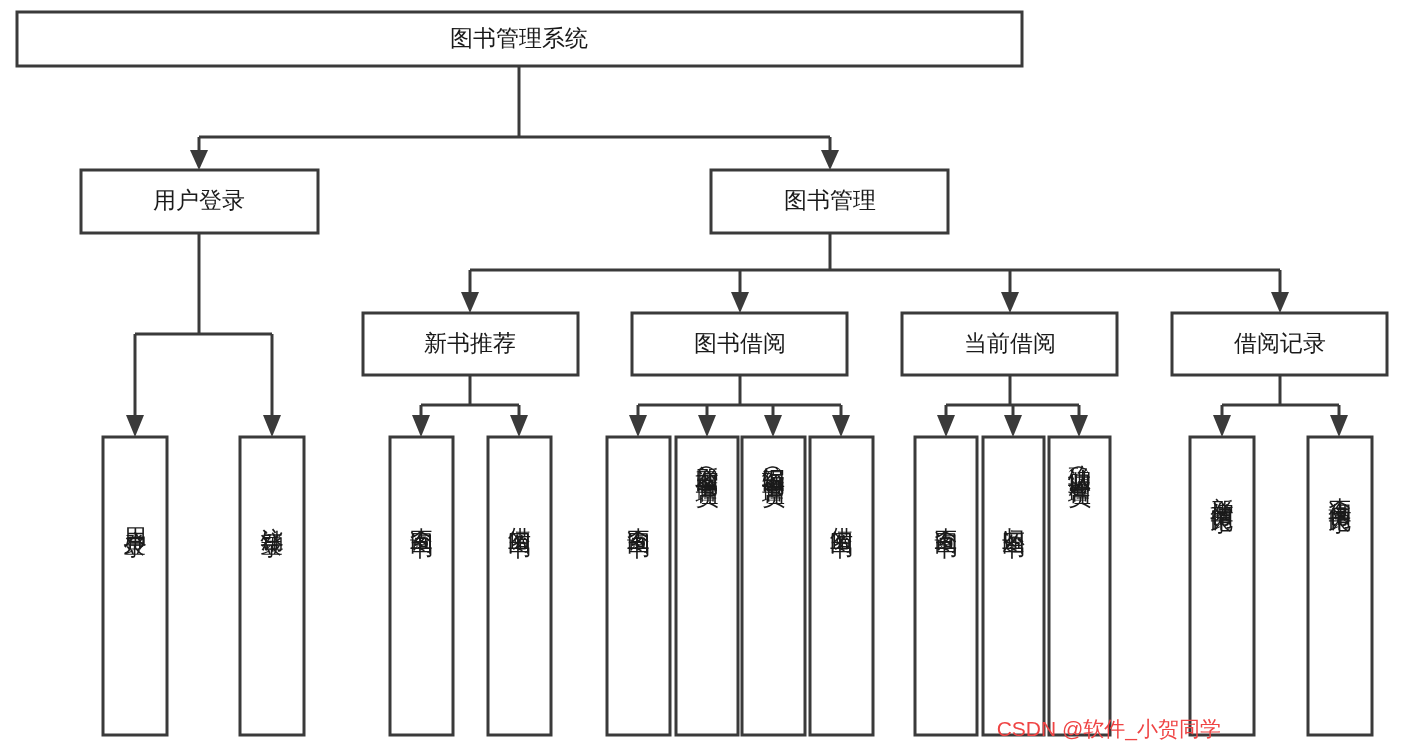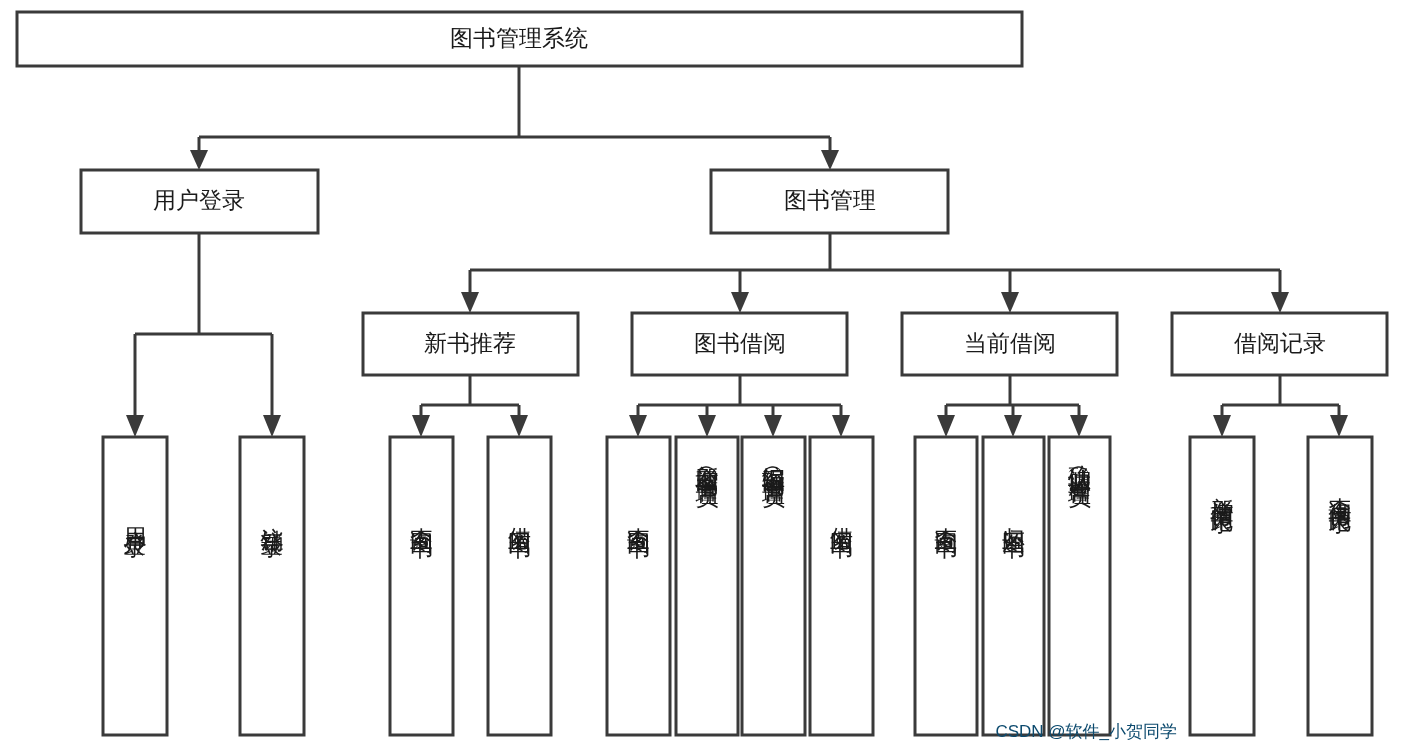--- a/index.html
+++ b/index.html
@@ -11,20 +11,21 @@
     width: 1405px;
     height: 747px;
     font-family: "Liberation Sans", "DejaVu Sans", sans-serif;
     overflow: hidden;
     position: relative;
   }
   #diagram-root {
     position: relative;
     width: 1185px;
     height: 747px;
+    padding-left: 44px;
   }
   svg#flow {
     position: absolute;
     top: 0;
     left: 0;
     width: 1405px;
     height: 747px;
     display: block;
   }
   .node-box {
@@ -64,22 +65,22 @@
     line-height: 1;
     color: #1a1a1a;
     letter-spacing: 3px;
     white-space: nowrap;
   }
   .watermark {
     position: absolute;
     right: 8px;
     bottom: 4px;
     font-family: "Liberation Sans", "DejaVu Sans", sans-serif;
-    font-size: 17px;
-    color: #0c4a6e;
+    font-size: 21px;
+    color: #ef4444;
     white-space: nowrap;
     pointer-events: none;
   }
 </style>
 </head>
 <body>
 
 <div id="diagram-root">
 
   <svg id="flow" viewBox="0 0 1405 747">

